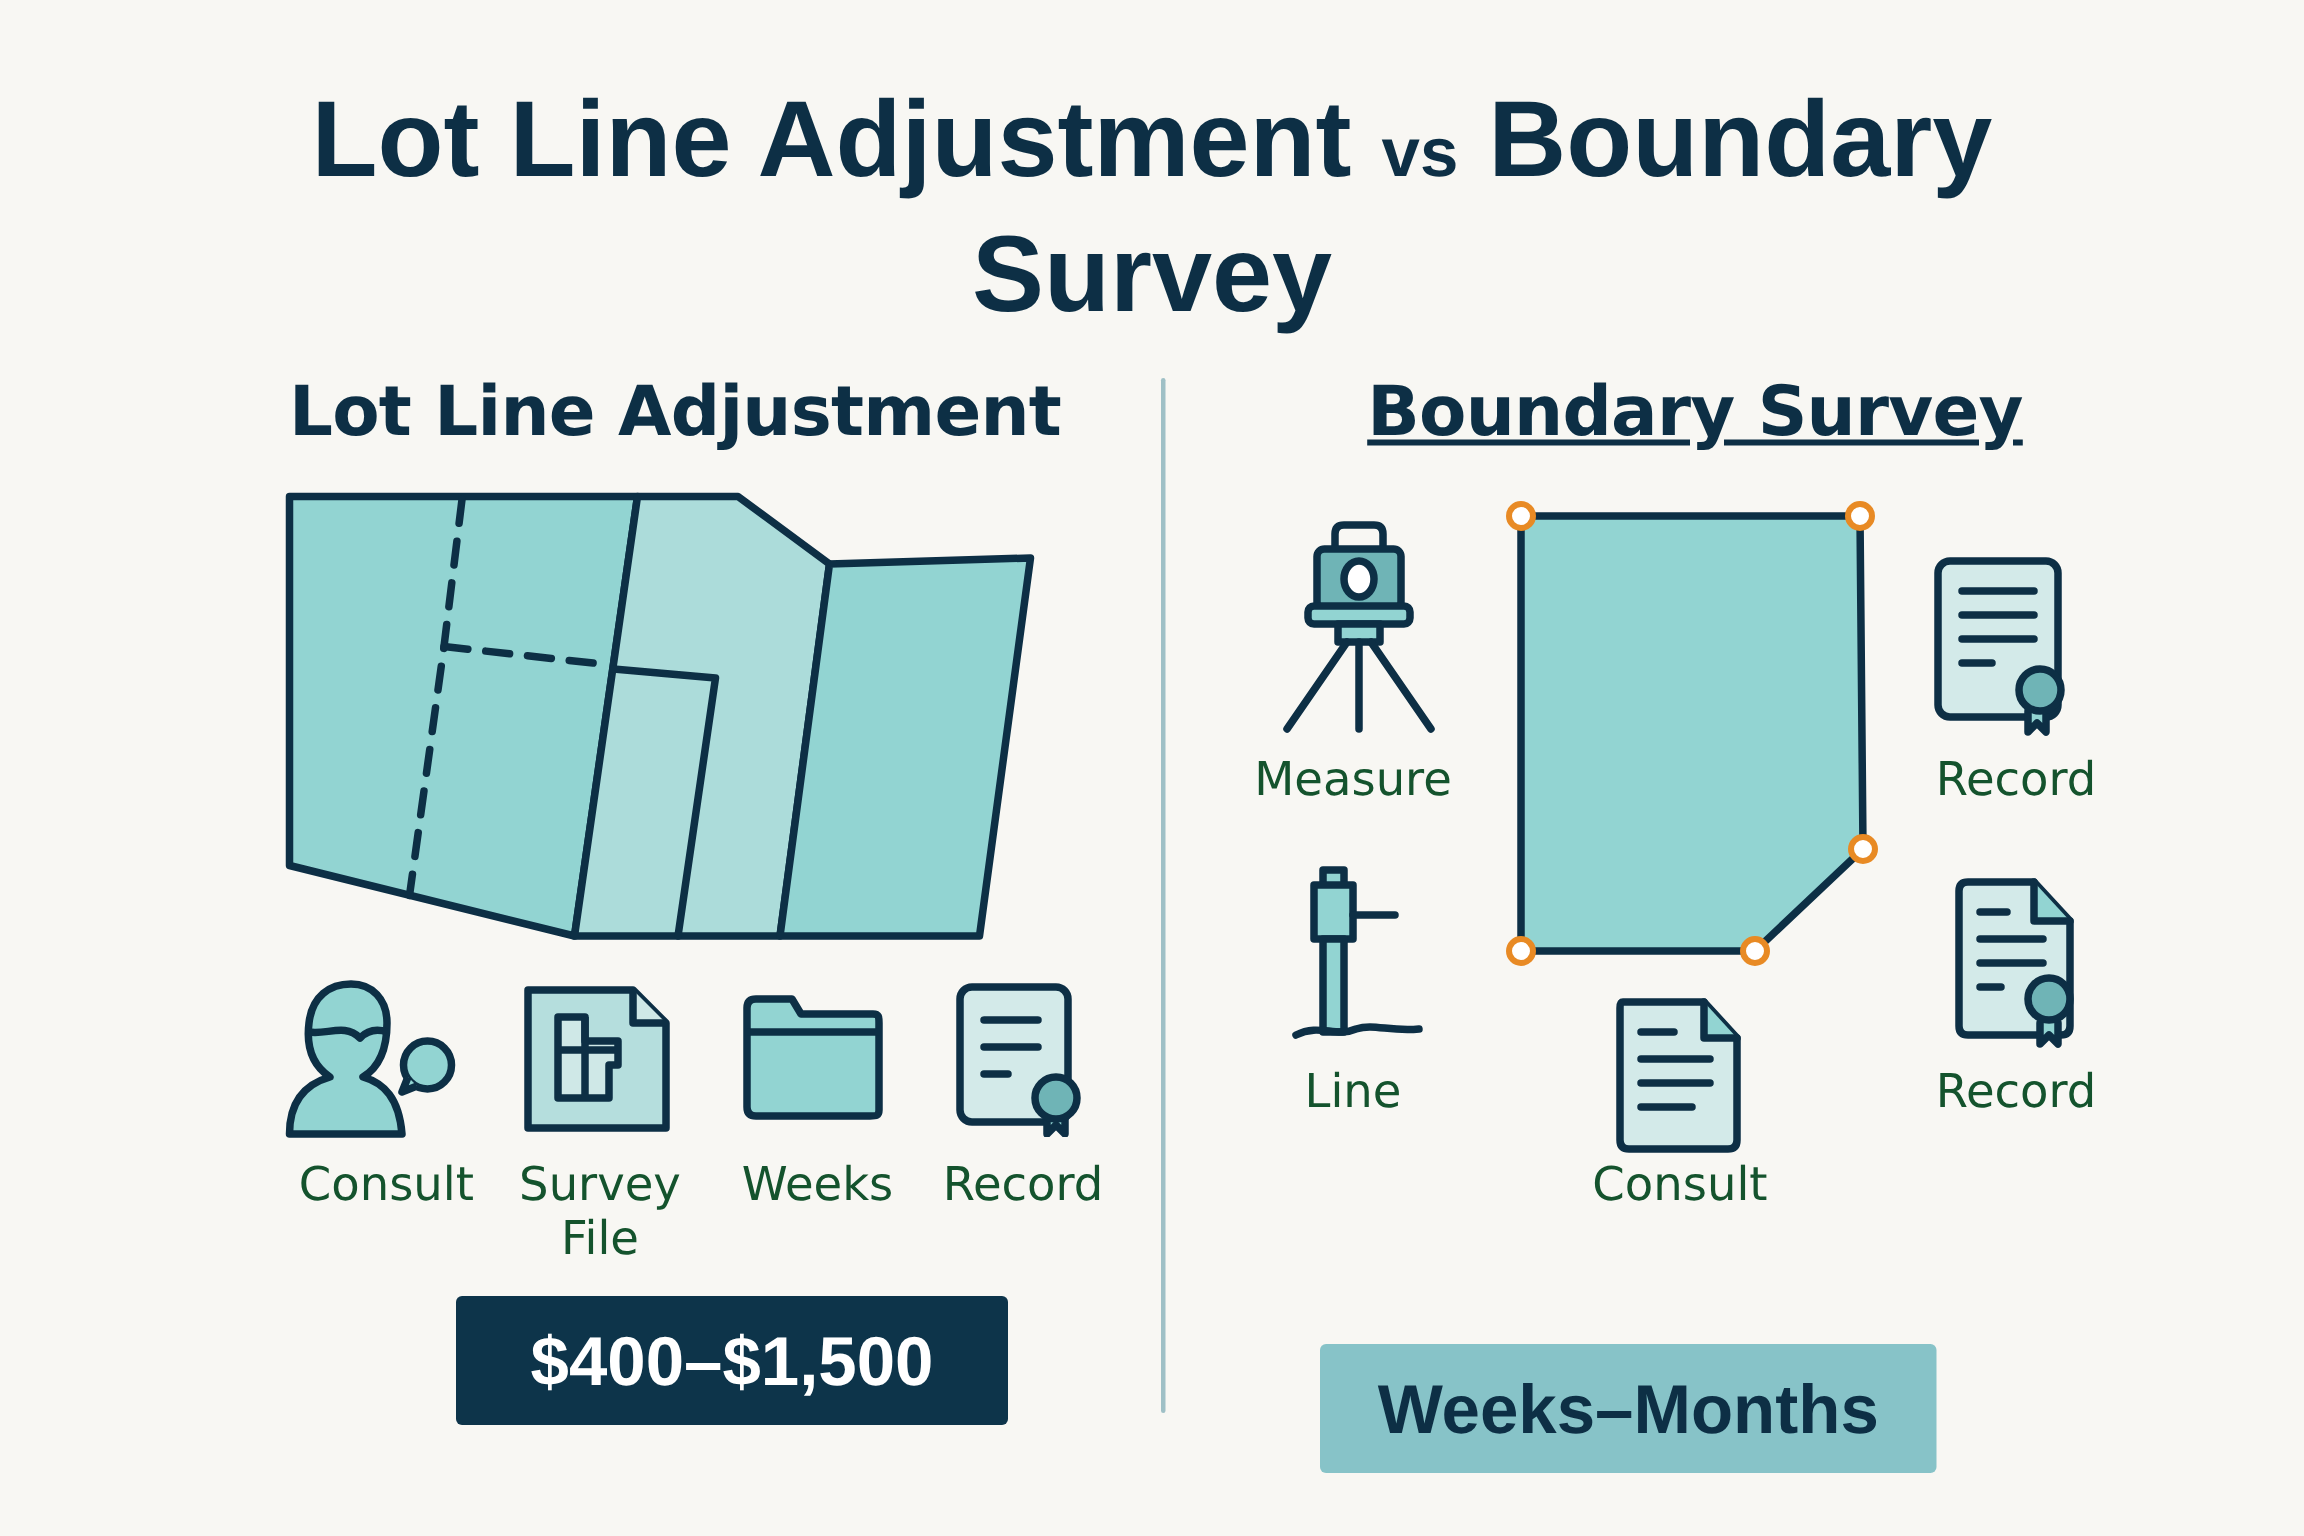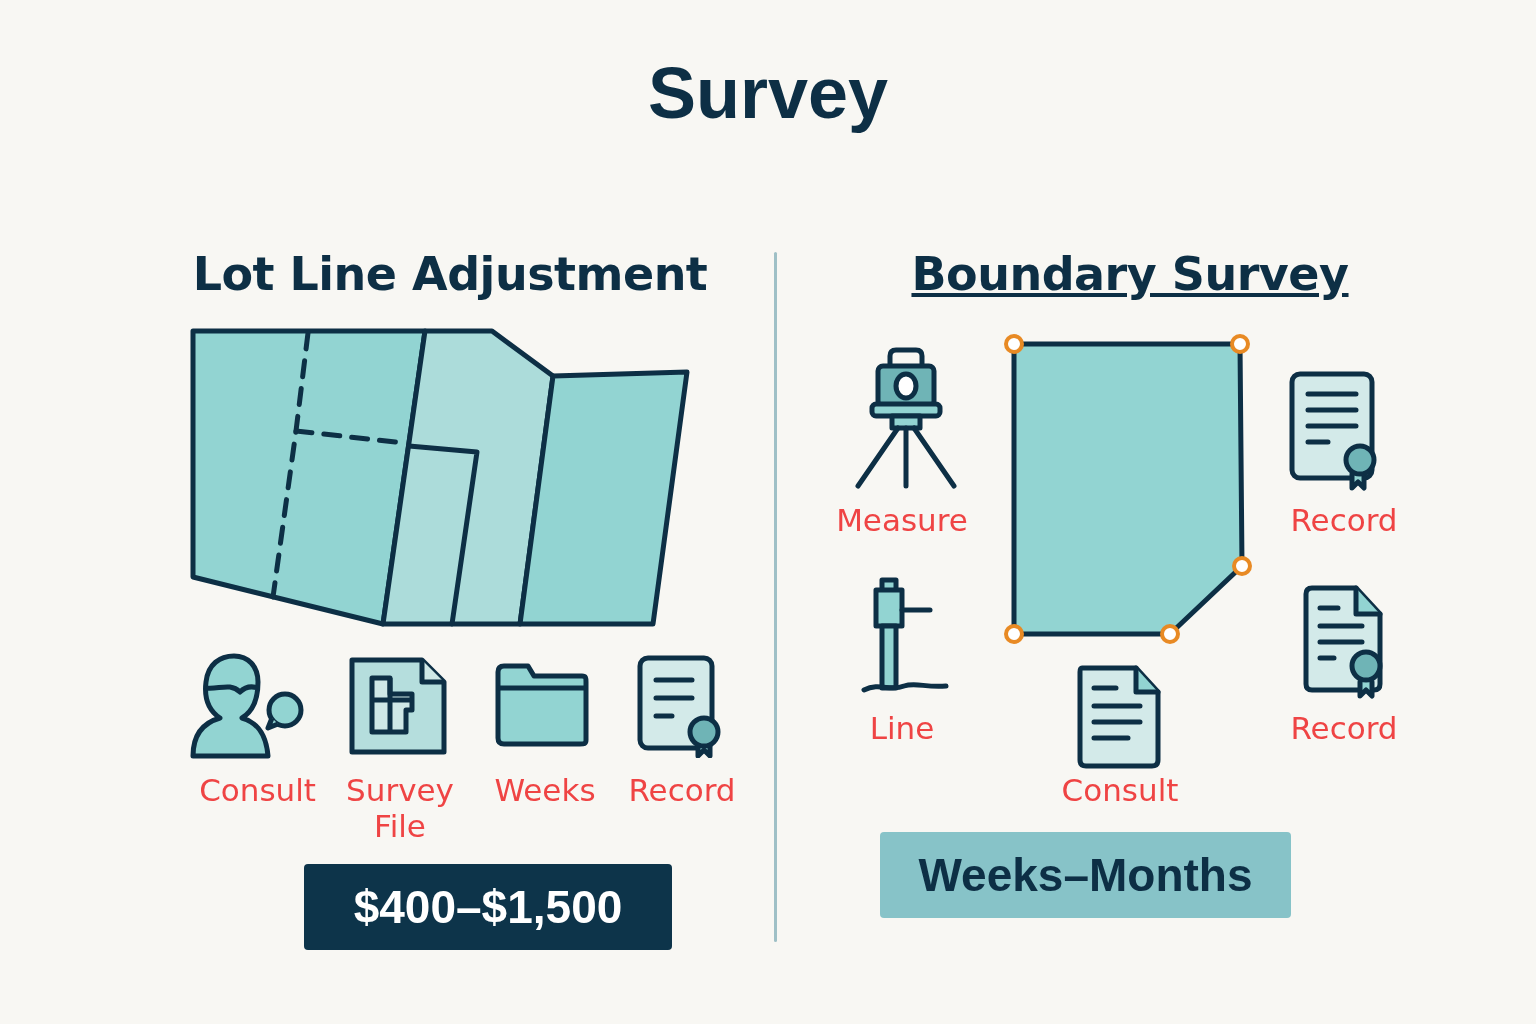--- a/index.html
+++ b/index.html
@@ -21,34 +21,39 @@
     line-height: 60px; text-align: center; color: #0d2f45;
     font-family: "DejaVu Sans", sans-serif; letter-spacing: -0.5px;
   }
   .divider {
     position: absolute; left: 774px; top: 252px; width: 3px; height: 690px;
     background: #9fc0c6; border-radius: 2px;
   }
   .svg-abs { position: absolute; }
   .label {
     position: absolute; font-family: "DejaVu Sans", sans-serif;
-    font-size: 31px; line-height: 36px; color: #ef4444; text-align: center;
+    font-size: 31px; line-height: 36px; color: #14532d; text-align: center;
   }
   .badge {
     position: absolute; border-radius: 4px; display: flex;
     align-items: center; justify-content: center; font-weight: bold;
     font-size: 46px;
   }
   .badge-cost { left: 304px; top: 864px; width: 368px; height: 86px; background: #0d344a; color: #ffffff; }
-  .badge-time { left: 880px; top: 832px; width: 411px; height: 86px; background: #87c3c8; color: #0d2f45; }
+  .badge-time { left: 880px; top: 896px; width: 411px; height: 86px; background: #87c3c8; color: #0d2f45; }
 </style>
 </head>
 <body>
 
 <div class="title">
+  <div>
+    <span>Lot Line Adjustment</span>
+    <span class="vs">vs</span>
+    <span>Boundary</span>
+  </div>
   <div>Survey</div>
 </div>
 
 <div class="col-title" style="left:160px; width:580px;">Lot Line Adjustment</div>
 <div class="col-title" style="left:840px; width:580px;text-decoration:underline;">Boundary Survey</div>
 
 <div class="divider"></div>
 
 <svg class="svg-abs" style="left:180px;top:320px" width="520" height="320" viewBox="180 320 520 320">
   <g stroke="#0d2f45" stroke-width="5" stroke-linejoin="round" stroke-linecap="round">

